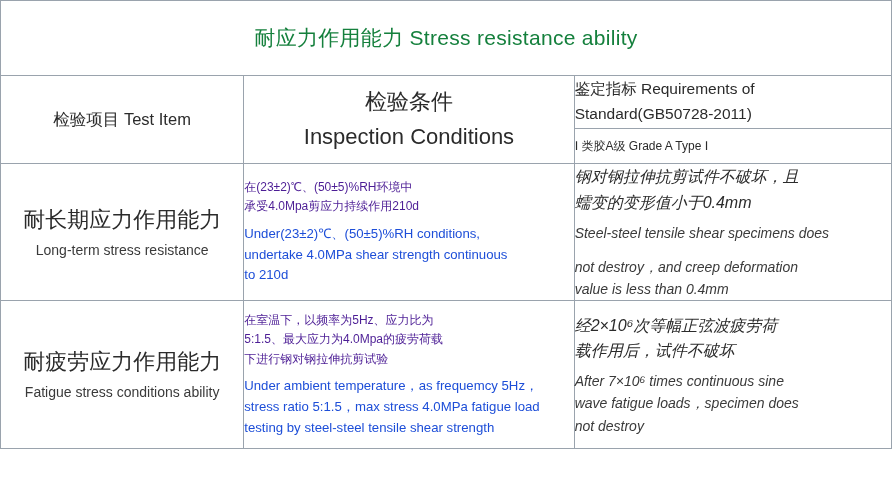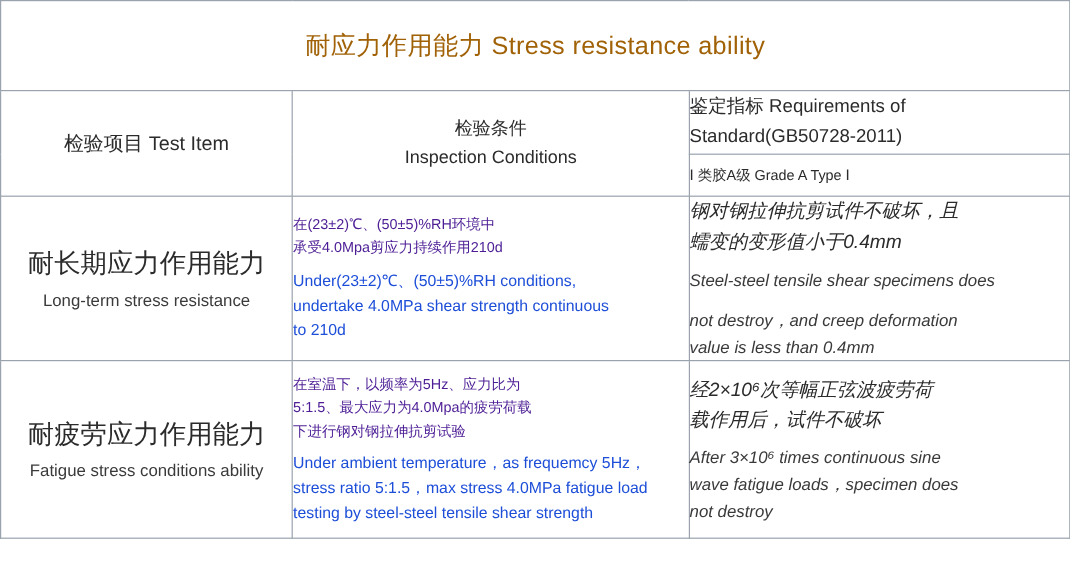--- a/index.html
+++ b/index.html
@@ -28,27 +28,27 @@
   table.spec td {
     border: 1px solid #9aa3ad;
     vertical-align: middle;
     padding: 0;
   }
   
   .title-cell {
     height: 74px;
     text-align: center;
     font-size: 21px;
-    color: #a16207;
+    color: #15803d;
     letter-spacing: 0.3px;
     padding: 0 10px;
   }
   .hdr-cell {
     text-align: center;
-    font-size: 15px;
+    font-size: 22px;
     color: #2b2b2b;
     line-height: 1.55;
     padding: 10px 12px;
   }
   .hdr-left {
     text-align: center;
     font-size: 16.5px;
     padding: 10px 14px;
   }
   .req-top {
@@ -181,20 +181,20 @@
           <span class="cond-cn">在室温下，以频率为5Hz、应力比为</span>
           <span class="cond-cn">5:1.5、最大应力为4.0Mpa的疲劳荷载</span>
           <span class="cond-cn">下进行钢对钢拉伸抗剪试验</span>
           <span class="cond-en">Under ambient temperature，as frequemcy 5Hz，</span>
           <span class="cond-en" style="margin-top:0">stress ratio 5:1.5，max stress 4.0MPa fatigue load</span>
           <span class="cond-en" style="margin-top:0">testing by steel-steel tensile shear strength</span>
         </td>
         <td class="res-cell">
           <span class="res-cn">经2×10⁶次等幅正弦波疲劳荷</span>
           <span class="res-cn">载作用后，试件不破坏</span>
-          <span class="res-en">After 3×10⁶ times continuous sine</span>
+          <span class="res-en">After 7×10⁶ times continuous sine</span>
           <span class="res-en" style="margin-top:0">wave fatigue loads，specimen does</span>
           <span class="res-en" style="margin-top:0">not destroy</span>
         </td>
       </tr>
     </tbody>
   </table>
 </div>
 
 </body></html>

